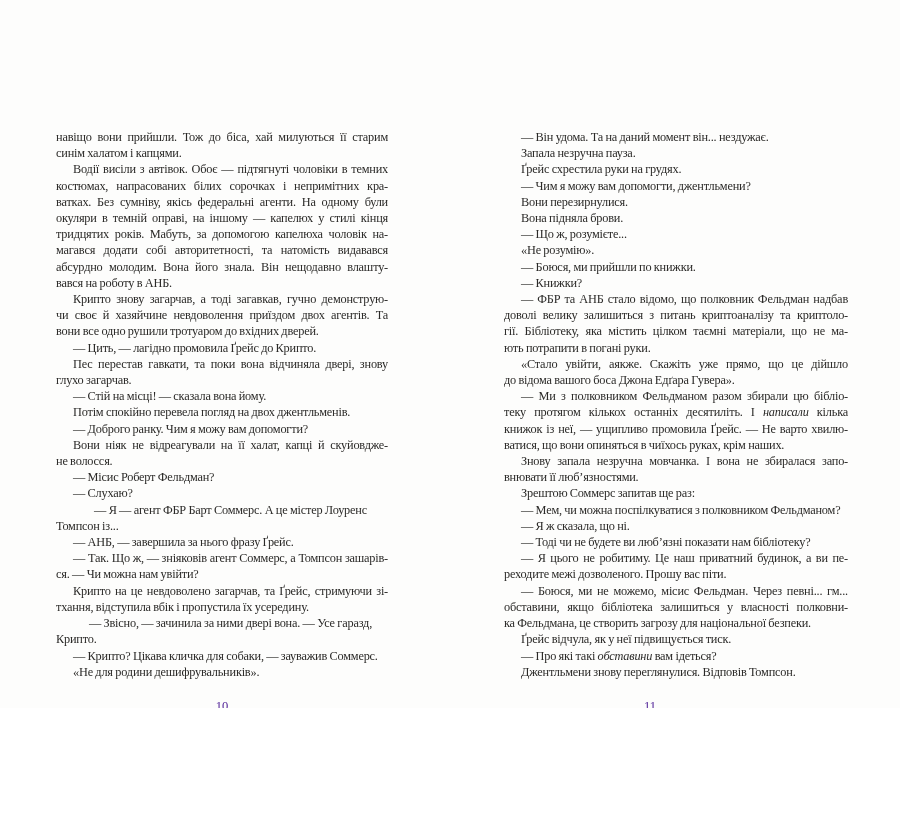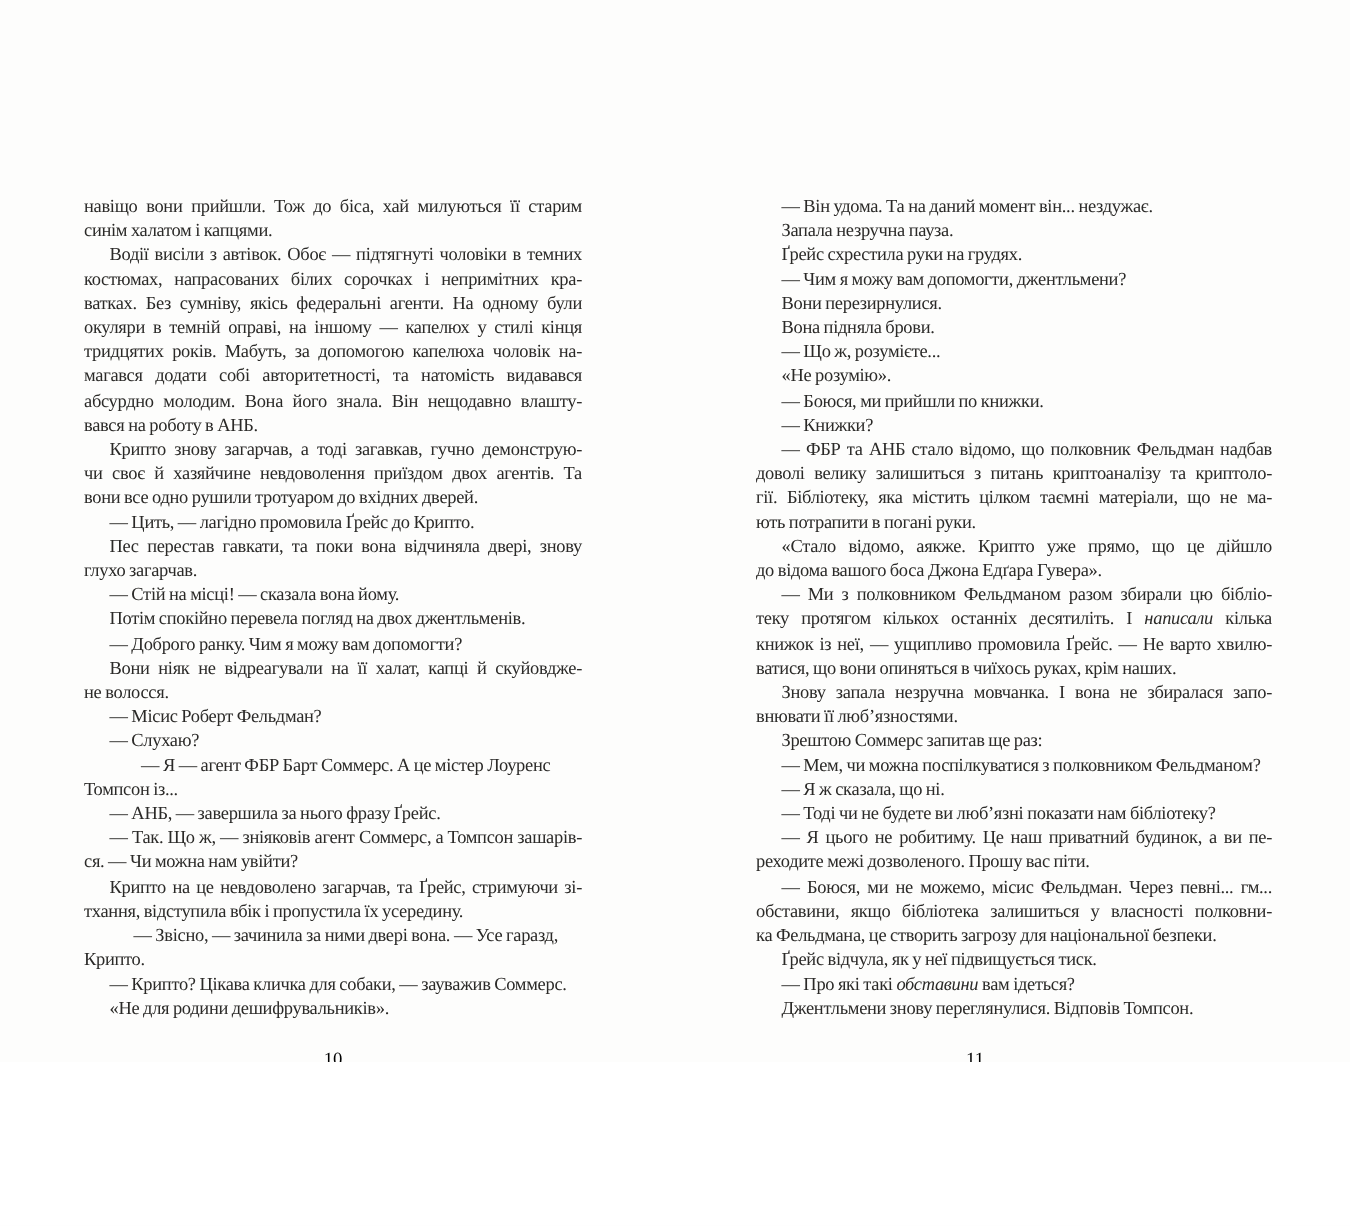--- a/index.html
+++ b/index.html
@@ -32,21 +32,21 @@
     white-space: normal;
   }
   .line.ind { text-indent: 17px; }
   .line.end { text-align: center; text-align-last: left; }
   .line i { font-style: italic; }
 
   .page-number {
     position: absolute;
     top: 699px;
     font-size: 12.5px;
-    color: #000000;
+    color: #4c1d95;
     text-align: center;
     font-family: "Liberation Serif", "DejaVu Serif", serif;
   }
   .page-number.left  { left: 56px;  width: 332px; }
   .page-number.right { left: 478px; width: 344px; }
 </style>
 </head>
 <body>
 
 <div class="spread">
@@ -94,21 +94,21 @@
       <div class="line ind end"><span>Вони перезирнулися.</span></div>
       <div class="line ind end"><span>Вона підняла брови.</span></div>
       <div class="line ind end"><span>— Що ж, розумієте...</span></div>
       <div class="line ind end"><span>«Не розумію».</span></div>
       <div class="line ind end"><span>— Боюся, ми прийшли по книжки.</span></div>
       <div class="line ind end"><span>— Книжки?</span></div>
       <div class="line ind"><span>— ФБР та АНБ стало відомо, що полковник Фельдман надбав</span></div>
       <div class="line"><span>доволі велику залишиться з питань криптоаналізу та криптоло-</span></div>
       <div class="line"><span>гії. Бібліотеку, яка містить цілком таємні матеріали, що не ма-</span></div>
       <div class="line end"><span>ють потрапити в погані руки.</span></div>
-      <div class="line ind"><span>«Стало відомо, аякже. Крипто уже прямо, що це дійшло</span></div>
+      <div class="line ind"><span>«Стало увійти, аякже. Скажіть уже прямо, що це дійшло</span></div>
       <div class="line end"><span>до відома вашого боса Джона Едґара Гувера».</span></div>
       <div class="line ind"><span>— Ми з полковником Фельдманом разом збирали цю бібліо-</span></div>
       <div class="line"><span>теку протягом кількох останніх десятиліть. І </span><i>написали</i><span> кілька</span></div>
       <div class="line"><span>книжок із неї, — ущипливо промовила Ґрейс. — Не варто хвилю-</span></div>
       <div class="line end"><span>ватися, що вони опиняться в чиїхось руках, крім наших.</span></div>
       <div class="line ind"><span>Знову запала незручна мовчанка. І вона не збиралася запо-</span></div>
       <div class="line end"><span>внювати її люб’язностями.</span></div>
       <div class="line ind end"><span>Зрештою Соммерс запитав ще раз:</span></div>
       <div class="line ind end"><span>— Мем, чи можна поспілкуватися з полковником Фельдманом?</span></div>
       <div class="line ind end"><span>— Я ж сказала, що ні.</span></div>

